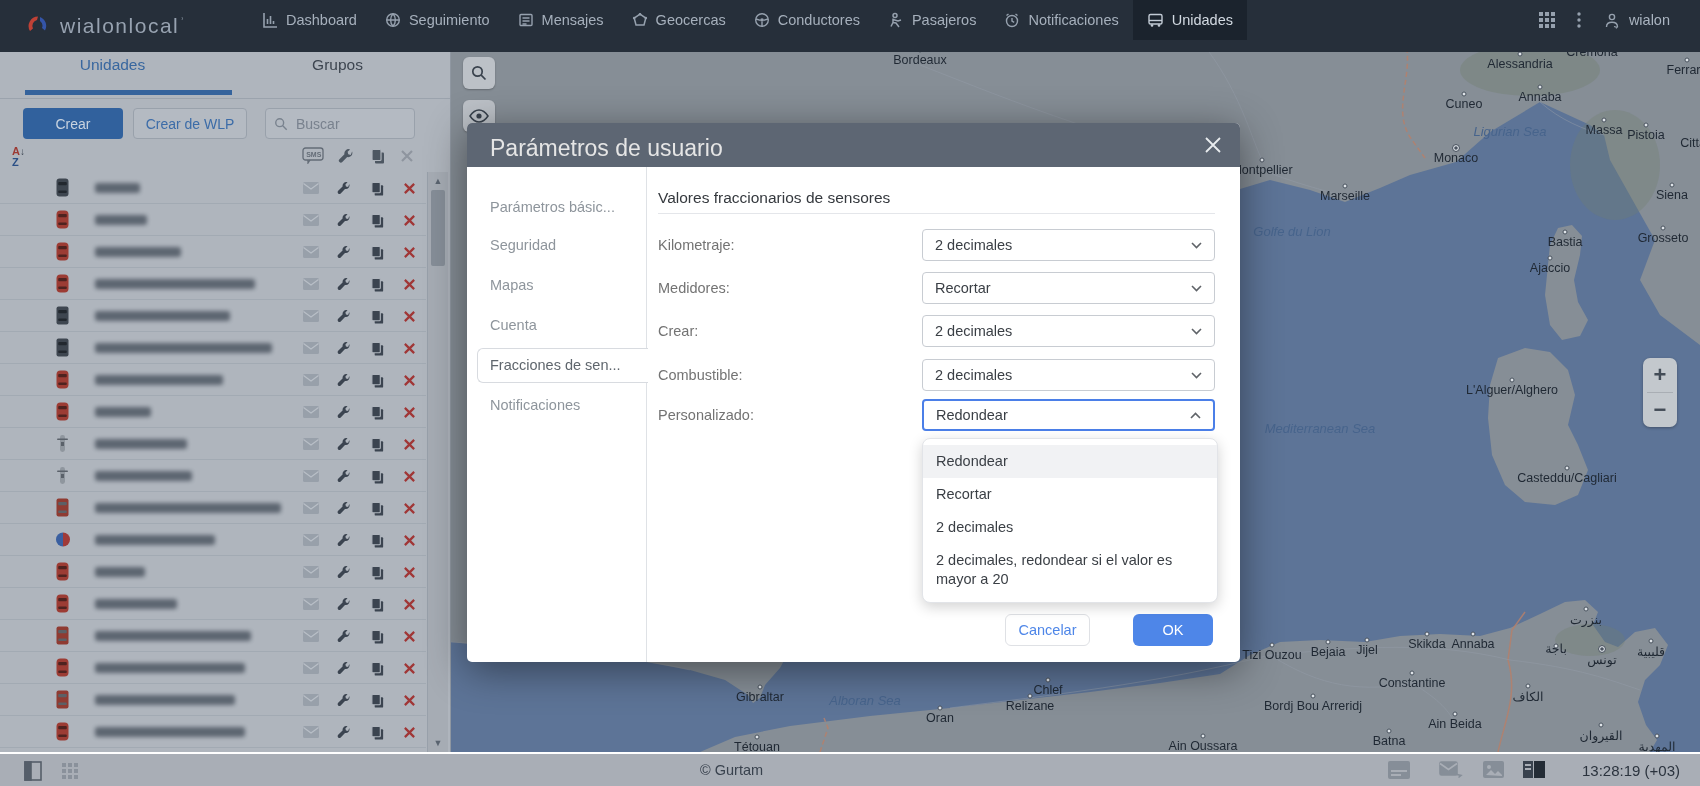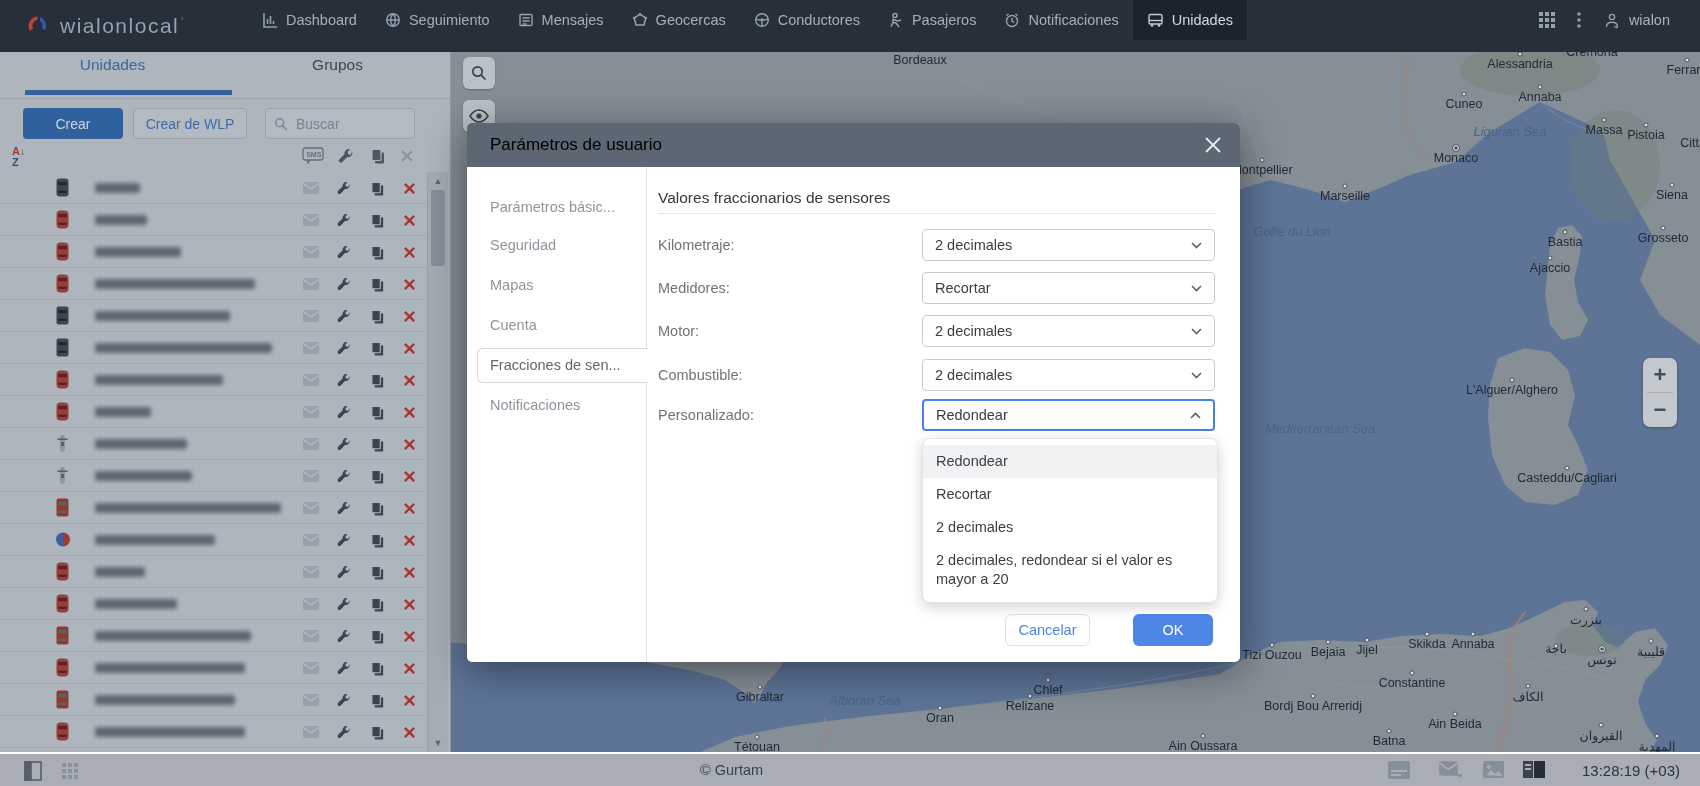--- a/index.html
+++ b/index.html
@@ -56,21 +56,21 @@
   .zoom-btn{height:34px;display:flex;align-items:center;justify-content:center;font-size:22px;color:#434c57;cursor:pointer;font-weight:bold;}
   #zoom-ctrl .sep{height:1px;background:#a9aeb4;margin:0 4px;}
   
   #footer{position:absolute;left:0;top:752px;width:1700px;height:34px;background:#a9aeb6;border-top:2px solid #ffffff;z-index:20;}
   #footer .ft-ic{position:absolute;top:7px;cursor:pointer;}
   #ft-attr{position:absolute;left:700px;top:8px;font-size:14.5px;color:#39424e;}
   #ft-time{position:absolute;right:20px;top:8px;font-size:15px;color:#2b333e;}
   
   #modal{position:absolute;left:467px;top:123px;width:773px;height:539px;background:#fff;border-radius:5px;box-shadow:0 8px 40px rgba(0,0,0,.45);z-index:50;}
   #modal-header{position:absolute;left:0;top:0;width:773px;height:44px;background:#5d6673;border-radius:5px 5px 0 0;}
-  #modal-title{position:absolute;left:23px;top:12px;font-size:17px;color:#000000;}
+  #modal-title{position:absolute;left:23px;top:12px;font-size:23px;color:#e5e5e5;}
   #modal-close{position:absolute;left:737px;top:13px;width:18px;height:18px;cursor:pointer;}
   #modal-nav-divider{position:absolute;left:179px;top:44px;width:1px;height:495px;background:#dfe2e6;}
   .m-nav-item{position:absolute;left:0;width:178px;height:34px;line-height:34px;padding-left:23px;font-size:14.5px;color:#8e959c;cursor:pointer;box-sizing:border-box;white-space:nowrap;overflow:hidden;}
   #m-nav-active-box{position:absolute;left:10px;top:225px;width:171px;height:35px;background:#fff;border:1px solid #d8dbe0;border-right:none;border-radius:6px 0 0 6px;box-sizing:border-box;z-index:1;}
   .m-nav-item.active{color:#5f666d;z-index:2;}
   #m-section-title{position:absolute;left:191px;top:66px;font-size:15.5px;color:#35393e;}
   #m-hr{position:absolute;left:191px;top:90px;width:557px;height:1px;background:#e4e6ea;}
   .m-label{position:absolute;left:191px;width:220px;font-size:14.5px;color:#737373;}
   .m-field{position:absolute;left:455px;width:293px;height:32px;border:1px solid #c8ccd2;border-radius:4px;box-sizing:border-box;font-size:14.5px;color:#3a3f45;display:flex;align-items:center;padding:0 12px;cursor:pointer;background:#fff;justify-content:space-between;}
   .m-field.focused{border:2px solid #4b7fe8;}
@@ -1022,21 +1022,21 @@
         <path d="M1 1l4.5 4.5L10 1"></path>
       </svg>
   </div>
   <span class="m-label" style="top:157px;">Medidores:</span>
   <div class="m-field" style="top:149px;">
     <span>Recortar</span>
     <svg width="11" height="7" viewBox="0 0 11 7" fill="none" stroke="#5f6368" stroke-width="1.6">
         <path d="M1 1l4.5 4.5L10 1"></path>
       </svg>
   </div>
-  <span class="m-label" style="top:200px;">Motor:</span>
+  <span class="m-label" style="top:200px;">Crear:</span>
   <div class="m-field" style="top:192px;">
     <span>2 decimales</span>
     <svg width="11" height="7" viewBox="0 0 11 7" fill="none" stroke="#5f6368" stroke-width="1.6">
         <path d="M1 1l4.5 4.5L10 1"></path>
       </svg>
   </div>
   <span class="m-label" style="top:244px;">Combustible:</span>
   <div class="m-field" style="top:236px;">
     <span>2 decimales</span>
     <svg width="11" height="7" viewBox="0 0 11 7" fill="none" stroke="#5f6368" stroke-width="1.6">

